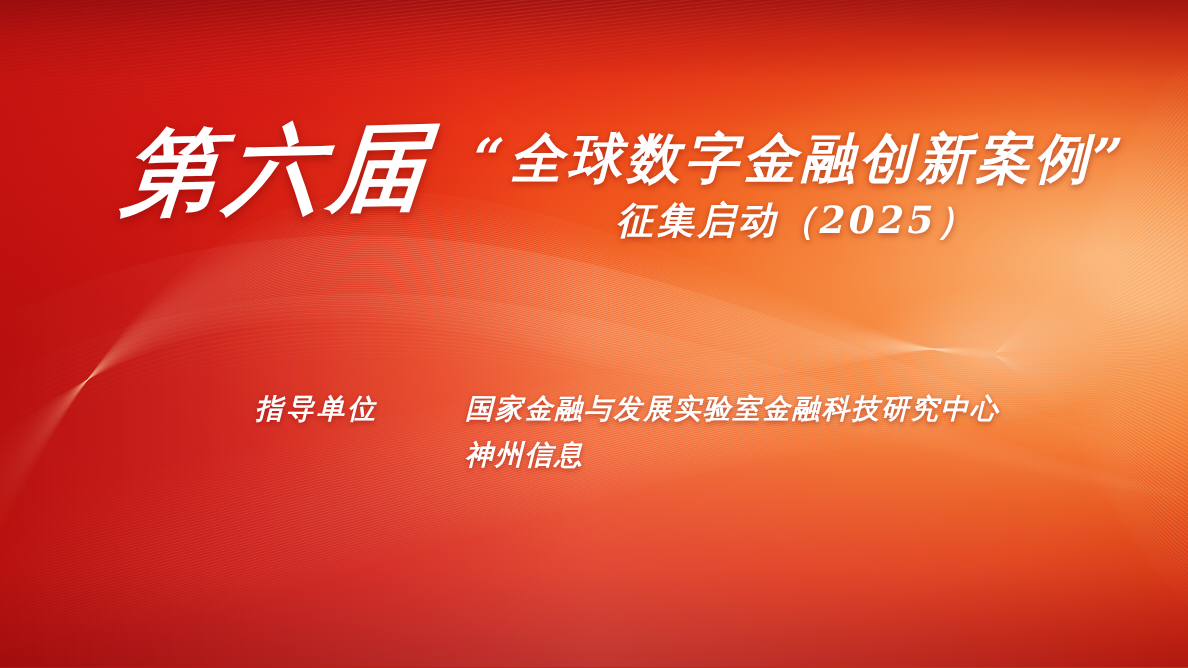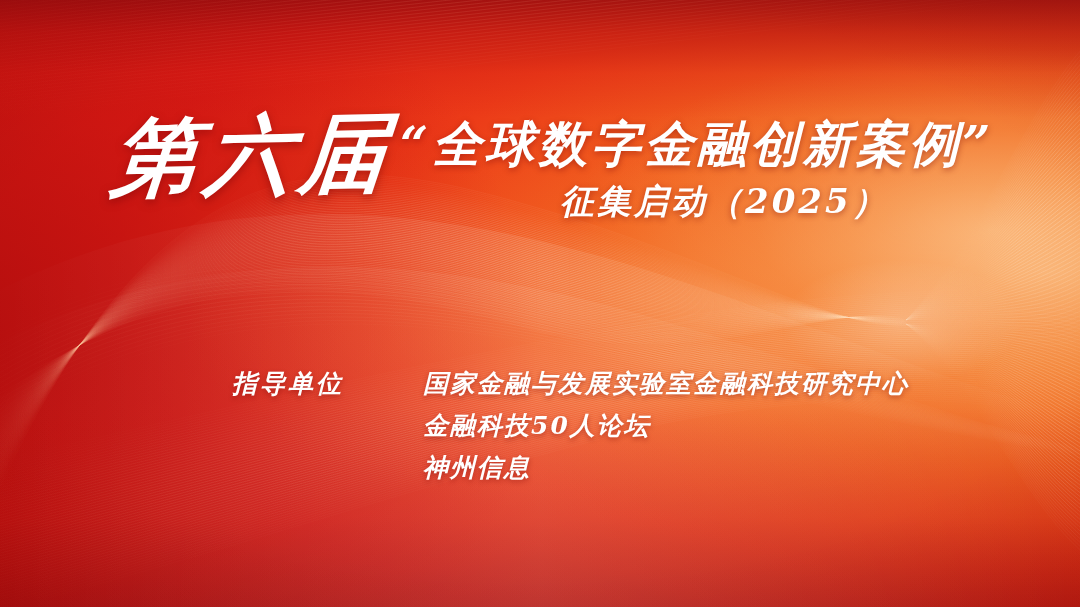--- a/index.html
+++ b/index.html
@@ -49,28 +49,28 @@
     white-space:nowrap;
     text-shadow:0 2px 6px rgba(120,6,8,.45);
   }
   #title-main{
     position:absolute;left:112px;top:112px;
     font-size:86px;letter-spacing:8px;line-height:1;
     transform:skewX(-6deg) rotate(-1.2deg);
     text-shadow:0 3px 9px rgba(120,6,8,.5);
   }
   #title-quoted{
-    position:absolute;left:400px;top:120px;
+    position:absolute;left:431px;top:120px;
     font-size:49px;letter-spacing:4px;line-height:1;
   }
   #title-sub{
     position:absolute;left:560px;top:184px;
     font-size:34px;letter-spacing:3px;line-height:1;
   }
-  #orgs{position:absolute;left:232px;top:358px;margin-top:12px;}
+  #orgs{position:absolute;left:232px;top:358px;}
   .org-row{display:flex;align-items:flex-start;height:42px;}
   .org-label{
     width:191px;flex:0 0 191px;
     font-size:25px;letter-spacing:3px;line-height:1.1;
     color:#FFFFFF;font-style:italic;font-weight:700;
     font-family:"DejaVu Serif","Liberation Serif",serif;
     text-shadow:0 2px 5px rgba(125,8,8,.45);
     white-space:nowrap;
   }
   .org-value{
@@ -469,22 +469,18 @@
 
     <div id="title-sub" class="cal">征集启动（2025）</div>
 
     <div id="orgs">
       <div class="org-row">
         <div class="org-label">指导单位</div>
         <div class="org-value">国家金融与发展实验室金融科技研究中心</div>
       </div>
       <div class="org-row">
         <div class="org-label"></div>
-        <div class="org-value">金融科技50人论坛</div>
-      </div>
-      <div class="org-row">
-        <div class="org-label"></div>
         <div class="org-value">神州信息</div>
       </div>
     </div>
 
   </div>
 </div>
 
 </body></html>

